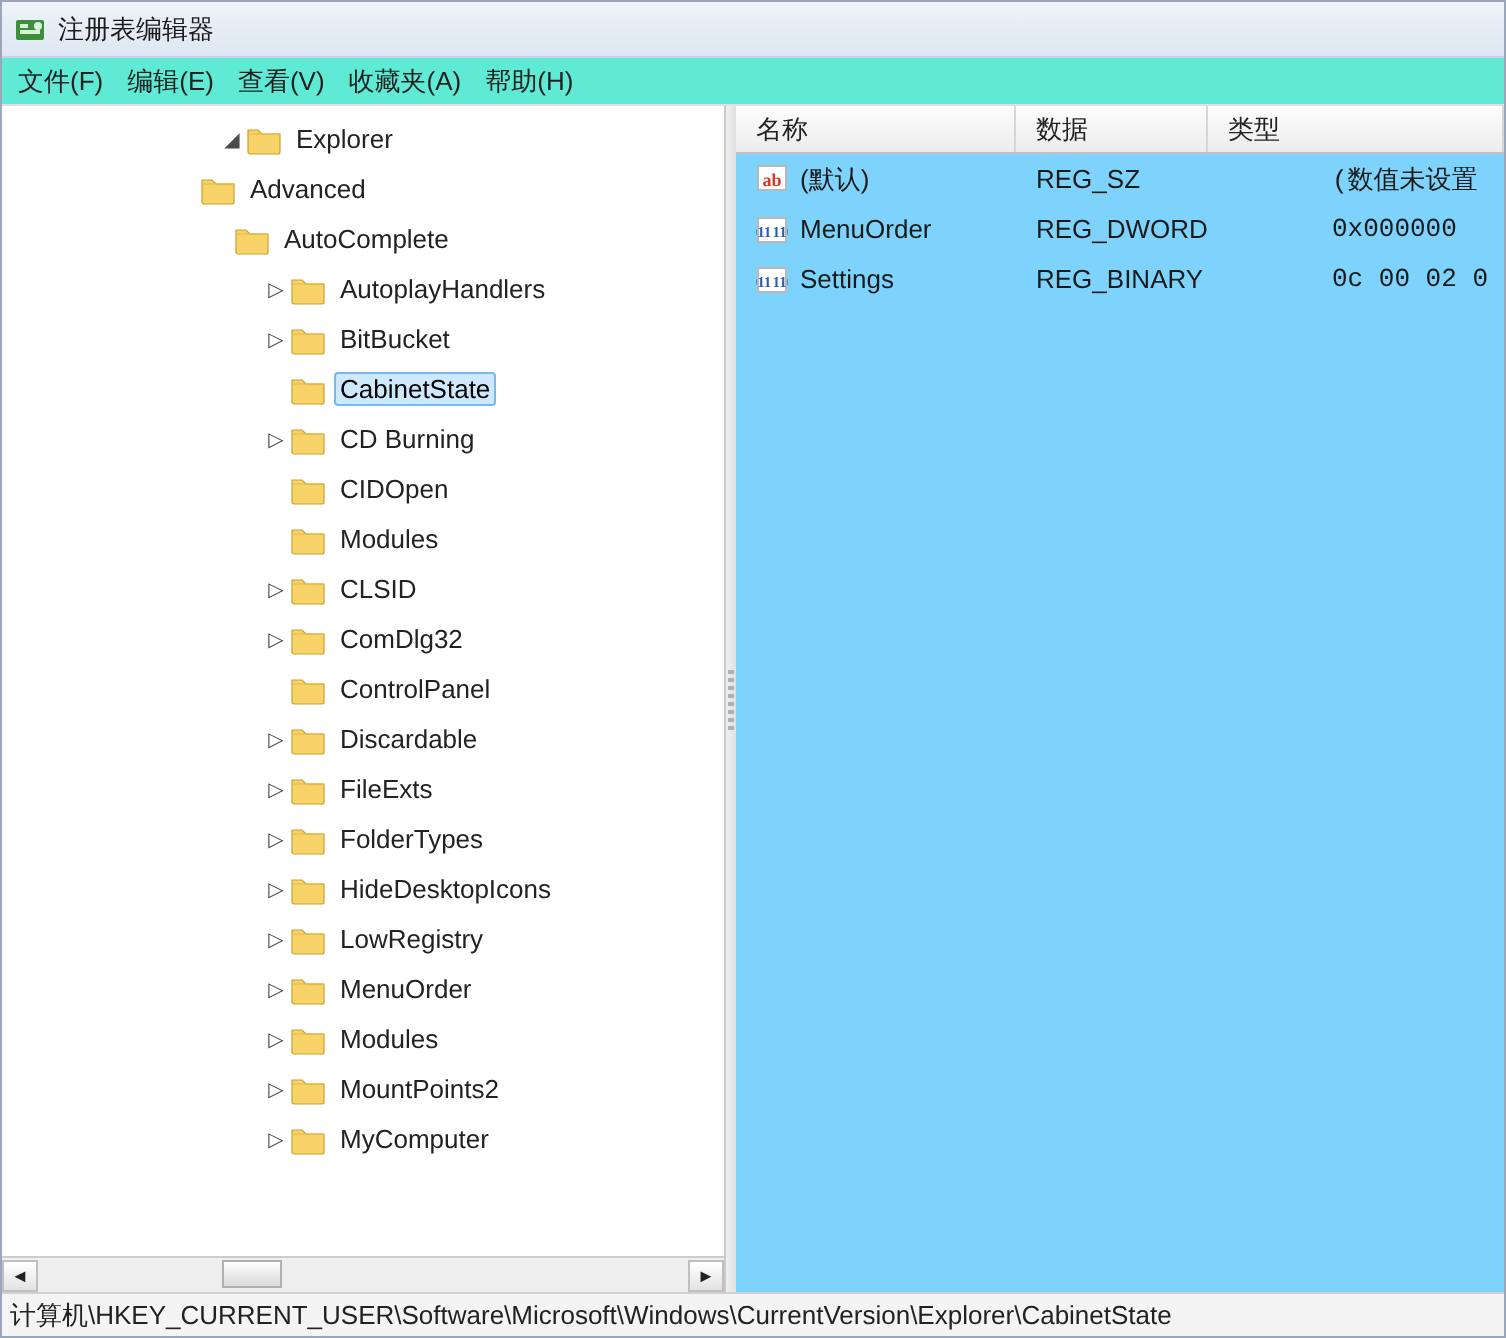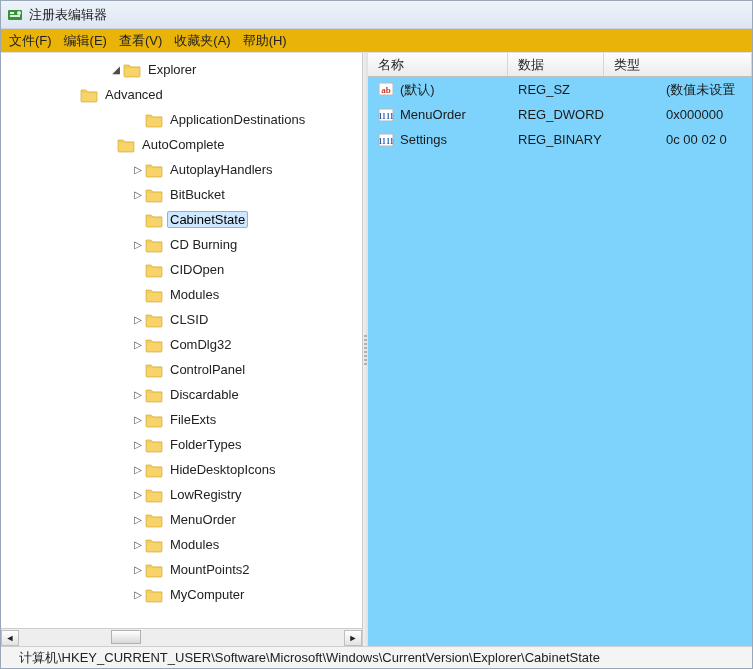--- a/index.html
+++ b/index.html
@@ -18,21 +18,21 @@
   height: 28px;
   display: flex;
   align-items: center;
   padding: 0 6px;
   gap: 6px;
   border-bottom: 1px solid #c7d2e2;
 }
 .titlebar .app-icon { width: 16px; height: 16px; flex-shrink: 0; }
 .titlebar .title-text { font-size: 13px; color: #1a1a1a; }
 .menubar {
-  background: #eab308;
+  background: #5eead4;
   height: 24px;
   display: flex;
   align-items: center;
   padding: 0 8px;
   gap: 12px;
   border-bottom: 1px solid #e0e0e0;
   font-size: 13px;
 }
 .menubar .menu-item { cursor: default; }
 .content {
@@ -92,39 +92,39 @@
 }
 .list-header .col { padding: 0 10px; border-right: 1px solid #d6d6d6; height: 100%; display: flex; align-items: center; cursor: default; }
 .col-name { width: 140px; }
 .col-type { width: 148px; }
 .col-data { flex: 1; }
 .list-rows { flex: 1; overflow: hidden; }
 .list-row { display: flex; align-items: center; height: 25px; font-size: 13px; color: #1a1a1a; }
 .list-row .cell { padding: 0 10px; display: flex; align-items: flex-start; gap: 6px; overflow: hidden; white-space: nowrap; }
 .cell-name { width: 140px; }
 .cell-type { width: 148px; }
-.cell-data { flex: 1; }
+.cell-data { flex: 1; font-family: Liberation Mono, monospace; }
 .val-icon { width: 16px; height: 16px; flex-shrink: 0; }
 .hscroll {
   height: 18px;
   background: #f0f0f0;
   border-top: 1px solid #ccc;
   display: flex;
   align-items: center;
 }
 .hscroll .arrow { width: 18px; height: 16px; background: linear-gradient(#fff,#e3e3e3); border: 1px solid #bfbfbf; display: flex; align-items: center; justify-content: center; font-size: 9px; }
 .hscroll .track { flex: 1; height: 16px; background: #eee; position: relative; }
 .hscroll .thumb { position: absolute; left: 92px; width: 30px; height: 14px; top: 0; background: linear-gradient(#fff,#d9d9d9); border: 1px solid #b0b0b0; }
 .statusbar {
   height: 22px;
   background: #f4f4f4;
   border-top: 1px solid #d0d0d0;
   display: flex;
   align-items: center;
-  padding: 0 18px;
+  padding: 0 4px;
   font-size: 13px;
   color: #222;
   white-space: nowrap;
   overflow: hidden;
 }
 svg { display: block; }
 </style>
 </head>
 <body>
 
@@ -162,41 +162,29 @@
                   <svg viewBox="0 0 18 16">
                     <path d="M1 3h5l2 2h9v9a1 1 0 0 1-1 1H2a1 1 0 0 1-1-1V3z" fill="#f7d36a" stroke="#c9a227" stroke-width="0.6"></path>
                     <path d="M1 5h16" stroke="#e6bc4f" stroke-width="0.6"></path>
                   </svg>
                 </span>
                 <span class="label">Explorer</span>
               </div>
             </li>
             <ul class="tree">
               <li>
-                <div class="tree-node" style="padding-left:65px">
+                <div class="tree-node" style="padding-left:85px">
                   <span class="expander"></span>
                   <span class="folder-icon">
                     <svg viewBox="0 0 18 16">
                       <path d="M1 3h5l2 2h9v9a1 1 0 0 1-1 1H2a1 1 0 0 1-1-1V3z" fill="#f7d36a" stroke="#c9a227" stroke-width="0.6"></path>
                       <path d="M1 5h16" stroke="#e6bc4f" stroke-width="0.6"></path>
                     </svg>
                   </span>
                   <span class="label">Advanced</span>
-                </div>
-              </li>
-              <li>
-                <div class="tree-node" style="padding-left:130px">
-                  <span class="expander"></span>
-                  <span class="folder-icon">
-                    <svg viewBox="0 0 18 16">
-                      <path d="M1 3h5l2 2h9v9a1 1 0 0 1-1 1H2a1 1 0 0 1-1-1V3z" fill="#f7d36a" stroke="#c9a227" stroke-width="0.6"></path>
-                      <path d="M1 5h16" stroke="#e6bc4f" stroke-width="0.6"></path>
-                    </svg>
-                  </span>
-                  <span class="label">ApplicationDestinations</span>
                 </div>
               </li>
               <li>
                 <div class="tree-node" style="padding-left:102px">
                   <span class="expander"></span>
                   <span class="folder-icon">
                     <svg viewBox="0 0 18 16">
                       <path d="M1 3h5l2 2h9v9a1 1 0 0 1-1 1H2a1 1 0 0 1-1-1V3z" fill="#f7d36a" stroke="#c9a227" stroke-width="0.6"></path>
                       <path d="M1 5h16" stroke="#e6bc4f" stroke-width="0.6"></path>
                     </svg>

